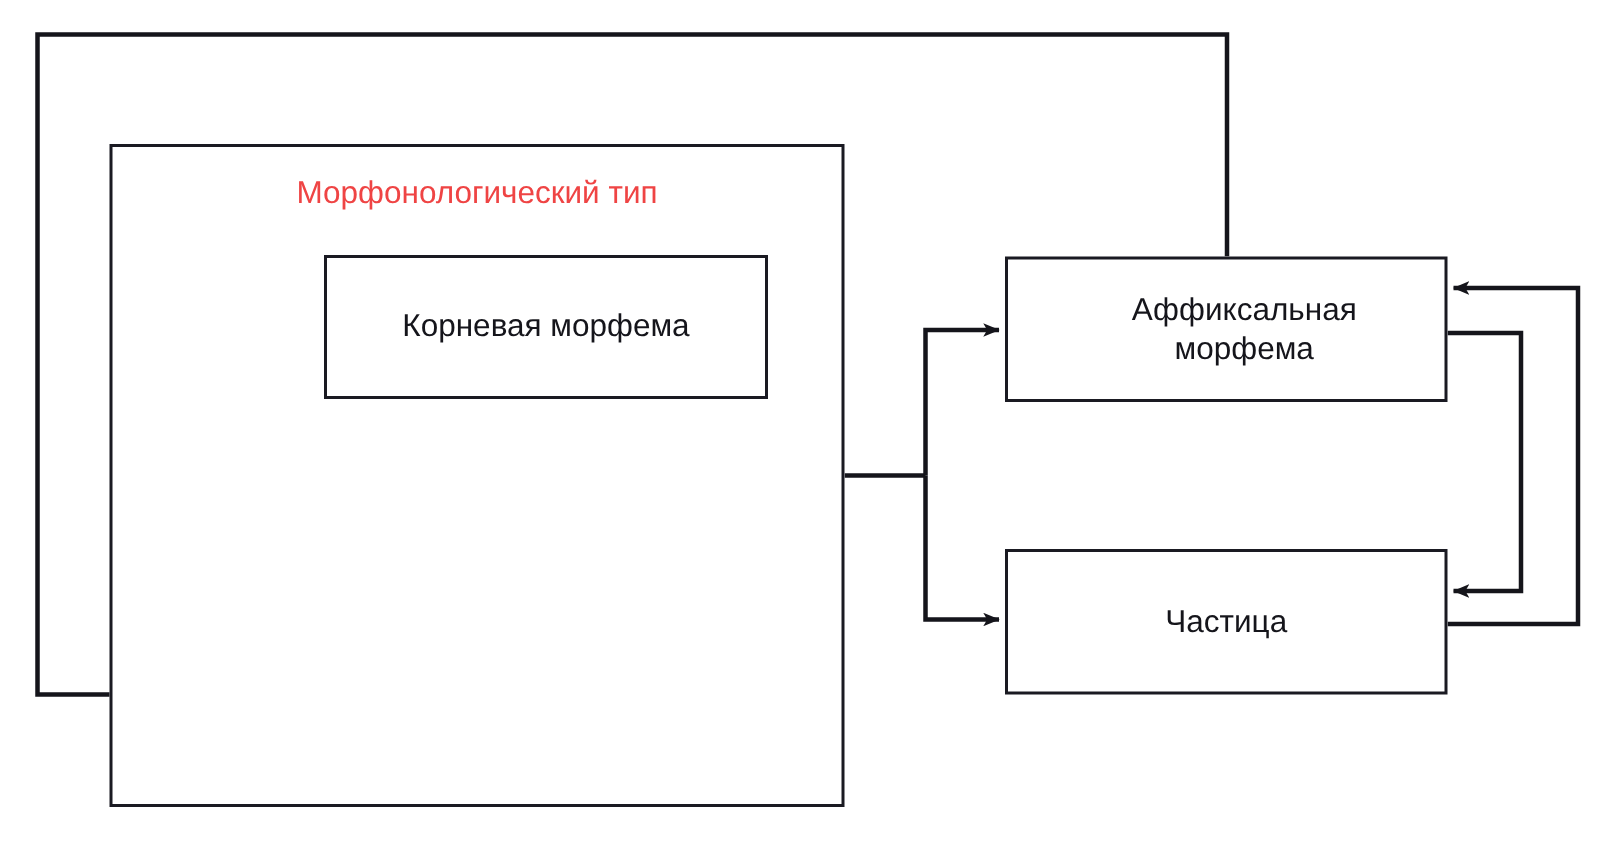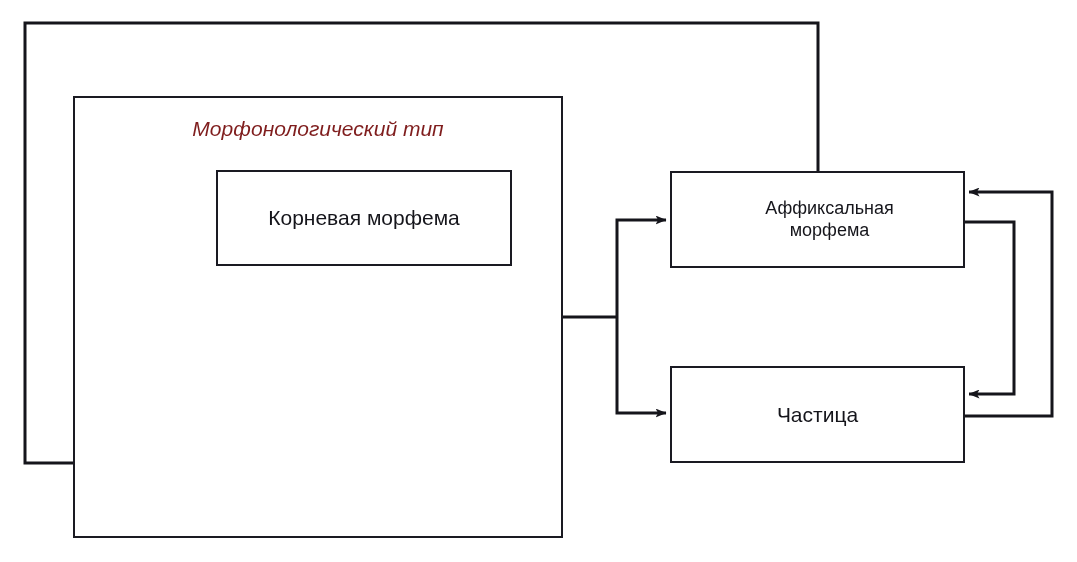--- a/index.html
+++ b/index.html
@@ -46,31 +46,30 @@
     box-sizing: border-box;
     border: 2px solid #1a1a22;
     background: #ffffff;
     z-index: 1;
   }
   .group-title {
     position: absolute;
     left: 0;
     right: 0;
     text-align: center;
-    color: #7f1d1d;
+    color: #ef4444;
     z-index: 3;
-    font-style: italic;
   }
   
   #group-morph   { left: 73px;  top: 96px;  width: 490px; height: 442px; }
   #group-title-morph { left: 73px; top: 117px; width: 490px; font-size: 21px; }
   #node-root     { left: 172px; top: 170px; width: 296px; height: 96px;  font-size: 21px; margin-left: 44px; }
   #node-postp    { left: 172px; top: 291px; width: 296px; height: 97px;  font-size: 21px; }
   #node-aux      { left: 172px; top: 415px; width: 296px; height: 97px;  font-size: 21px; }
-  #node-affix    { left: 670px; top: 171px; width: 295px; height: 97px;  font-size: 18px; padding-left: 24px; }
+  #node-affix    { left: 670px; top: 171px; width: 295px; height: 97px;  font-size: 21px; padding-left: 24px; }
   #node-particle { left: 670px; top: 366px; width: 295px; height: 97px;  font-size: 21px; }
 </style>
 </head>
 <body>
 
 <div id="stage">
 
   <svg id="wires" viewBox="0 0 1077 562" width="1077" height="562" xmlns="http://www.w3.org/2000/svg">
     <defs>
       <marker id="arrowhead" markerWidth="11" markerHeight="9" refX="10.5" refY="4.5" orient="auto" markerUnits="userSpaceOnUse">

